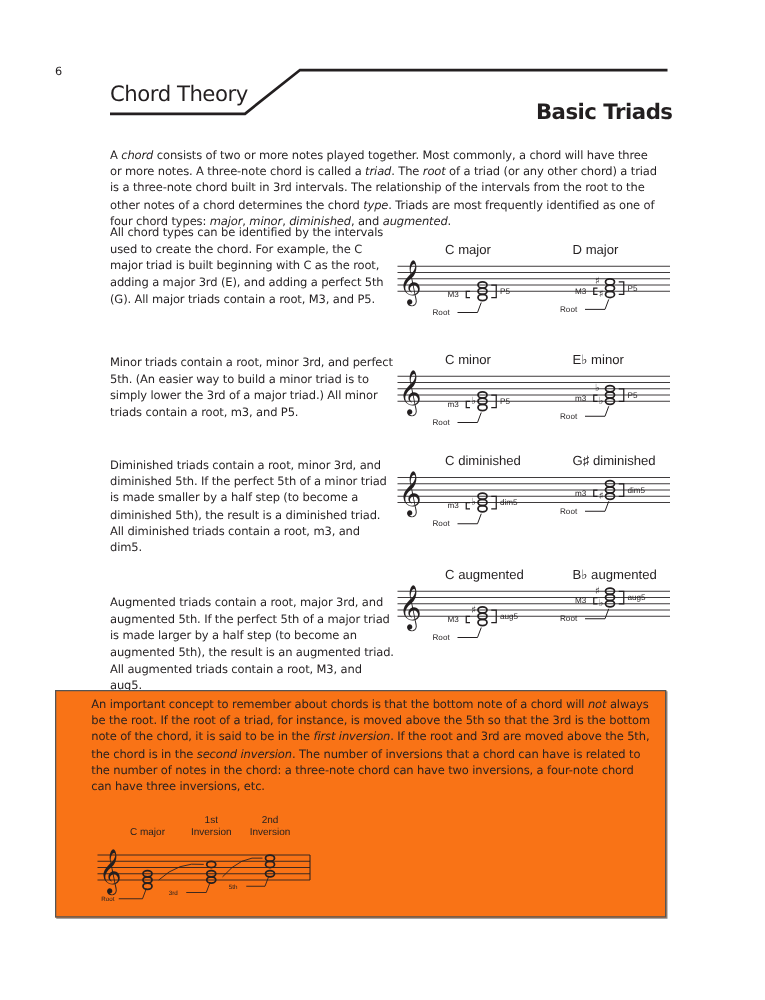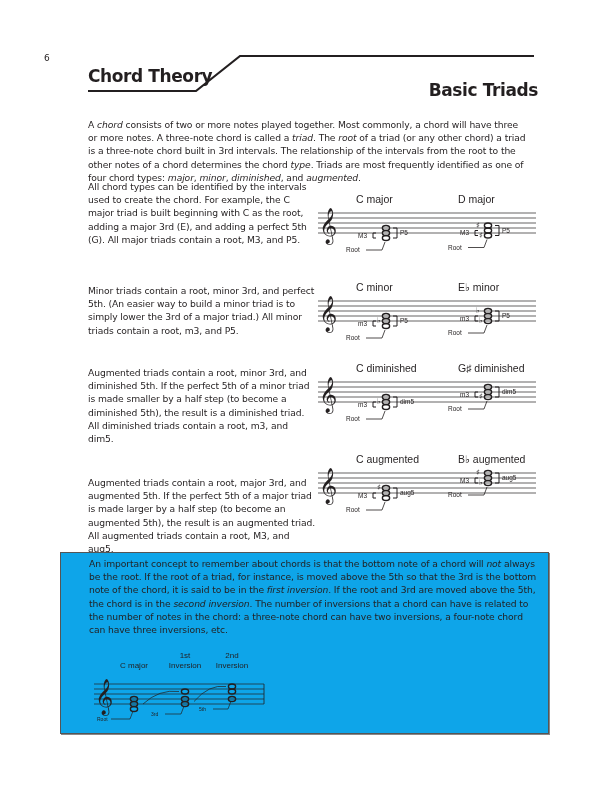--- a/index.html
+++ b/index.html
@@ -1,29 +1,29 @@
 <!DOCTYPE html>
 <html><head>
 <meta charset="utf-8">
 <style>
   html, body { margin: 0; padding: 0; background: #ffffff; }
   body { width: 612px; height: 800px; position: relative; overflow: hidden;
          font-family: "DejaVu Sans", sans-serif; color: #231f20; }
   .page-number { position: absolute; left: 43px; left: 44px; top: 53px; font-size: 9px; }
   .header-rule { position: absolute; left: 0; top: 0; width: 612px; height: 100px; }
-  .title-left { position: absolute; left: 88px; top: 66px; font-size: 17px; font-weight: bold; letter-spacing: -0.4px; }
+  .title-left { position: absolute; left: 88px; top: 66px; font-size: 17px; font-weight: normal; letter-spacing: -0.4px; }
   .title-right { position: absolute; right: 74px; top: 80px; font-size: 17px; font-weight: bold; letter-spacing: -0.4px; }
   .intro { position: absolute; left: 88px; top: 118px; width: 440px; font-size: 9.2px; line-height: 13.2px; letter-spacing: -0.1px; }
   .section-text { position: absolute; left: 88px; width: 228px; font-size: 9.2px; line-height: 13.2px; letter-spacing: -0.1px; }
   .staff-wrap { position: absolute; left: 318px; width: 220px; height: 70px; }
   .staff-wrap svg { width: 220px; height: 70px; overflow: visible; }
   .chord-label { font-family: "Liberation Sans", sans-serif; font-size: 10.5px; fill: #231f20; }
   .small-label { font-family: "Liberation Sans", sans-serif; font-size: 6.5px; fill: #231f20; }
-  .callout { position: absolute; left: 60px; top: 552px; width: 487px; height: 180px;
-             background: #0ea5e9; border: 1px solid #555; box-shadow: 1px 1px 0 #888; }
+  .callout { position: absolute; left: 44px; top: 552px; width: 487px; height: 180px;
+             background: #f97316; border: 1px solid #555; box-shadow: 1px 1px 0 #888; }
   .callout-text { position: absolute; left: 28px; top: 4px; width: 450px; font-size: 9.2px; line-height: 13.2px; letter-spacing: -0.1px; }
   .inv-staff { position: absolute; left: 28px; top: 95px; width: 200px; height: 80px; }
   .inv-staff svg { width: 200px; height: 80px; overflow: visible; }
   i { }
 </style>
 </head>
 <body>
 
 <div class="page-number">6</div>
 
@@ -93,21 +93,21 @@
       <text x="161" y="42" font-size="8" fill="#231f20">♭</text>
       <text x="158" y="32" font-size="8" fill="#231f20">♭</text>
       <polyline points="160,35 157,35 157,40 160,40" fill="none" stroke="#231f20" stroke-width="1"></polyline>
       <text x="142" y="39.5" class="small-label">m3</text>
       <polyline points="177,30 181,30 181,40 177,40" fill="none" stroke="#231f20" stroke-width="1"></polyline>
       <text x="184" y="37" class="small-label">P5</text>
       <polyline points="150,52 166,52 169,44" fill="none" stroke="#231f20" stroke-width="0.8"></polyline>
       <text x="130" y="54" class="small-label">Root</text>
     </svg></div>
 
-<div class="section-text" style="top:366px">Augmented triads contain a root, minor 3rd, and diminished 5th. If the perfect 5th of a minor triad is made smaller by a half step (to become a diminished 5th), the result is a diminished triad. All diminished triads contain a root, m3, and dim5.</div>
+<div class="section-text" style="top:366px">Diminished triads contain a root, minor 3rd, and diminished 5th. If the perfect 5th of a minor triad is made smaller by a half step (to become a diminished 5th), the result is a diminished triad. All diminished triads contain a root, m3, and dim5.</div>
 <div class="staff-wrap" style="top:362px"><svg viewBox="0 0 220 70">
       <line x1="0" x2="218" y1="20" y2="20" stroke="#231f20" stroke-width="0.7"></line>
       <line x1="0" x2="218" y1="25" y2="25" stroke="#231f20" stroke-width="0.7"></line>
       <line x1="0" x2="218" y1="30" y2="30" stroke="#231f20" stroke-width="0.7"></line>
       <line x1="0" x2="218" y1="35" y2="35" stroke="#231f20" stroke-width="0.7"></line>
       <line x1="0" x2="218" y1="40" y2="40" stroke="#231f20" stroke-width="0.7"></line>
       <text x="1" y="43" font-size="31" font-family="DejaVu Serif, serif" fill="#231f20">𝄞</text>
       <text x="38" y="10" class="chord-label">C diminished</text>
       <ellipse cx="68" cy="45" rx="3.5999999999999996" ry="2.5" fill="none" stroke="#231f20" stroke-width="1.4"></ellipse>
       <ellipse cx="68" cy="40" rx="3.5999999999999996" ry="2.5" fill="none" stroke="#231f20" stroke-width="1.4"></ellipse>

